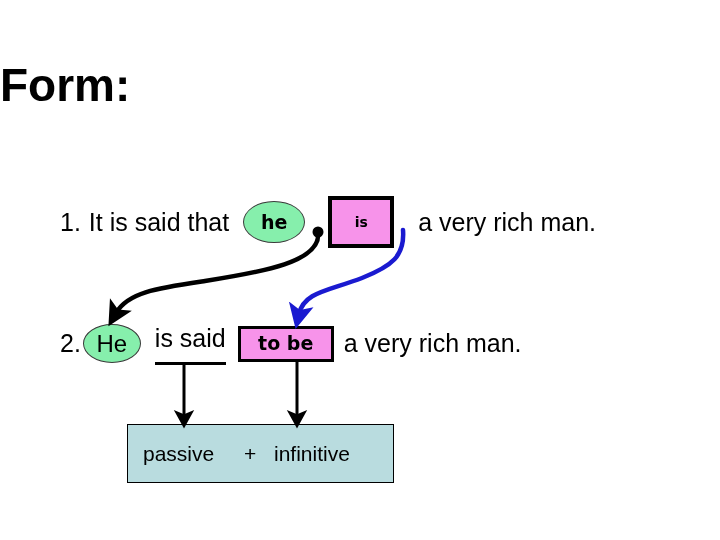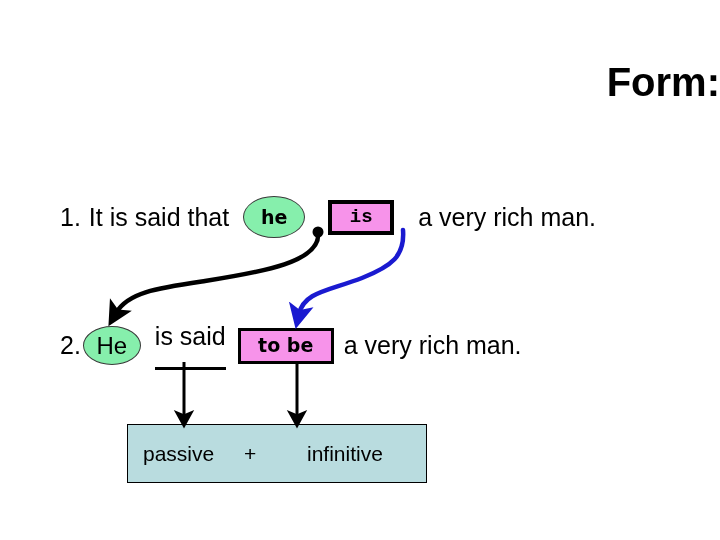--- a/index.html
+++ b/index.html
@@ -16,22 +16,22 @@
     font-family: "Liberation Sans", sans-serif;
     color: #000000;
   }
 
   
   #title {
     position: absolute;
     left: 0;
     top: 62px;
     width: 720px;
-    text-align: right;
-    font-size: 40px;
+    text-align: left;
+    font-size: 46px;
     font-weight: bold;
     letter-spacing: 0px;
     line-height: 1;
     color: #000000;
   }
 
   
   .sentence {
     position: absolute;
     display: flex;
@@ -78,65 +78,64 @@
     justify-content: center;
     background: #f793ea;
     border: 4px solid #000000;
     box-sizing: border-box;
     font-family: "DejaVu Sans", sans-serif;
     font-weight: bold;
     color: #000000;
   }
   #box-is {
     width: 66px;
-    height: 35px;
-    font-size: 19px;
-    font-family: Liberation Mono, monospace;
+    height: 52px;
+    font-size: 14px;
   }
   #box-tobe {
     width: 96px;
     height: 36px;
     font-size: 19px;
     border-width: 3px;
   }
 
   
   .underlined {
     position: relative;
     display: inline-block;
-    padding-bottom: 18px;
+    padding-bottom: 11px;
   }
   .underlined::after {
     content: "";
     position: absolute;
     left: 0;
     right: 0;
     bottom: -3px;
     height: 3px;
     background: #000000;
   }
 
   
   #legend-box {
     position: absolute;
     left: 127px;
     top: 424px;
-    width: 300px;
+    width: 267px;
     height: 59px;
     background: #b9dcdf;
     border: 1px solid #000000;
     box-sizing: border-box;
     display: flex;
     align-items: center;
     font-size: 21px;
     color: #000000;
   }
   #legend-passive { position: absolute; left: 15px; }
   #legend-plus    { position: absolute; left: 116px; }
-  #legend-inf     { position: absolute; left: 146px; margin-left: 33px; }
+  #legend-inf     { position: absolute; left: 146px; }
 
   
   #overlay {
     position: absolute;
     left: 0;
     top: 0;
     width: 720px;
     height: 540px;
     pointer-events: none;
   }

